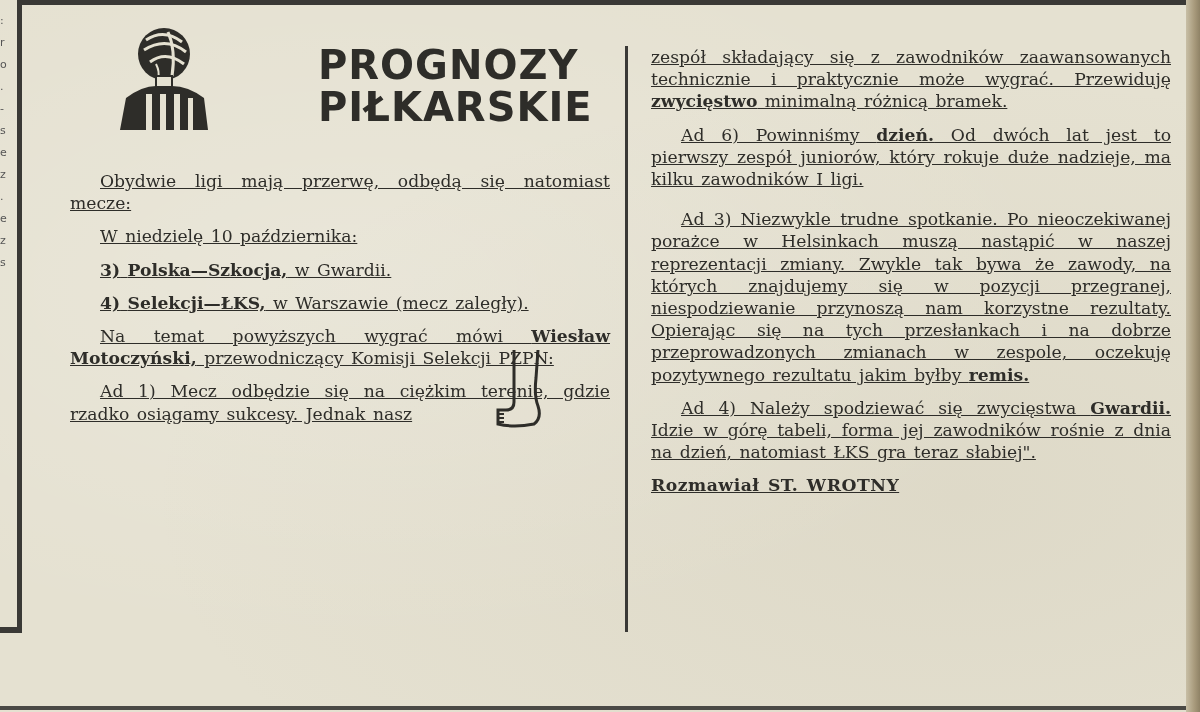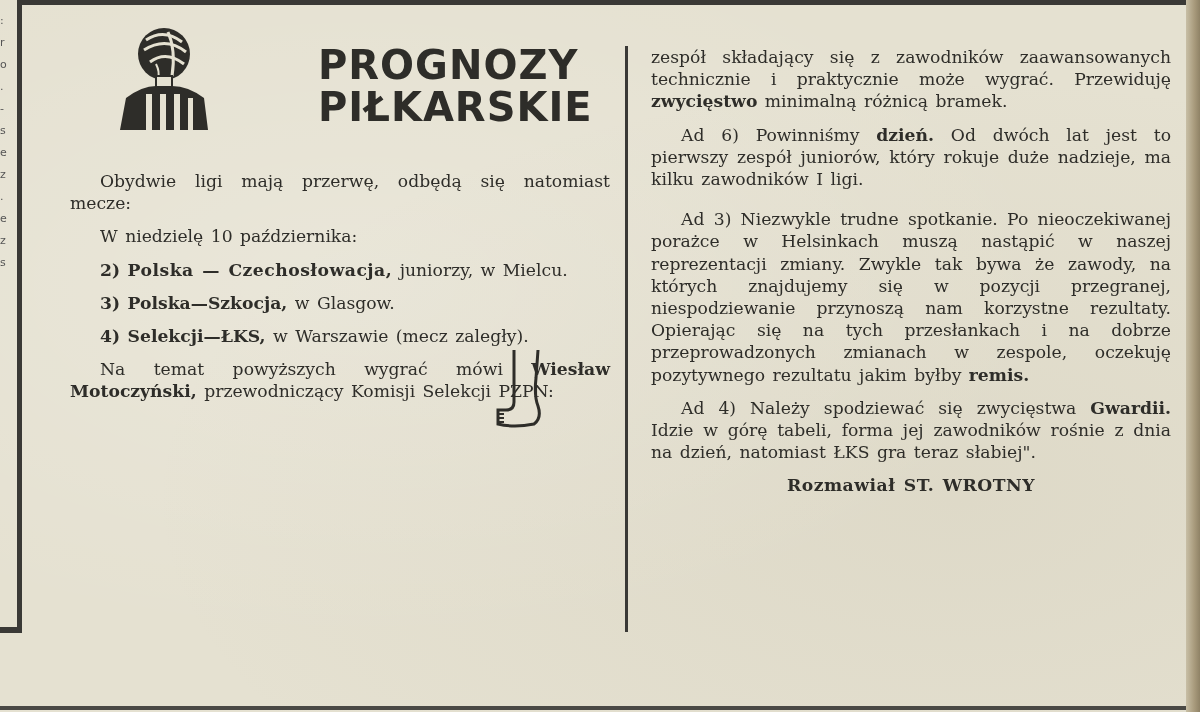--- a/index.html
+++ b/index.html
@@ -44,28 +44,28 @@
   .logo-figure { position:absolute; left:16px; top:6px; width:96px; height:112px; }
   .headline {
     position:absolute; left:172px; top:30px;
     font-family:"DejaVu Sans", sans-serif; font-weight:bold;
     font-size:40px; line-height:42px; letter-spacing:1px; color:#2e2d29;margin-left:46px;
   }
   .col {
     position:absolute; font-size:17.2px; line-height:22.2px;
     text-align:justify; word-spacing:2px;
   }
-  .col p { margin:0 0 11px 0; text-indent:30px; }
+  .col p { margin:0 0 11px 0; text-indent:30px;text-decoration:underline; }
   .col .noindent { text-indent:0; }
   .col-left { left:70px; top:170px; width:540px; }
   .col-right { left:651px; top:46px; width:520px; }
   b { font-weight:bold; }
   .foot-img { position:absolute; left:494px; top:348px; width:50px; height:86px; }
   .signature {
-    text-align:center; font-weight:bold; margin-top:16px; text-indent:0 !important;
+    text-align:left; font-weight:bold; margin-top:16px; text-indent:0 !important;
     letter-spacing:0.5px;
   }
 </style>
 </head>
 <body>
 
 <div class="paper"></div>
 <div class="spine"></div>
 
 <div class="edge-marks">
@@ -109,24 +109,24 @@
   </svg>
   <div class="headline">
     <div>PROGNOZY</div>
     <div>PIŁKARSKIE</div>
   </div>
 </div>
 
 <div class="col col-left">
   <p>Obydwie ligi mają przerwę, odbędą się natomiast mecze:</p>
   <p>W niedzielę 10 października:</p>
-  <p style="padding-right:0"><b>2)</b> <b style="letter-spacing:0.5px">Polska — Czechosłowacja,</b><span> juniorzy, w Mielcu.</span></p>
-  <p style="text-align:left"><b>3)</b> <b>Polska—Szkocja,</b><span> w Glasgow.</span></p>
+  <p style="text-align:left"><b>3)</b> <b>Polska—Szkocja,</b><span> w Gwardii.</span></p>
   <p><b>4)</b> <b>Selekcji—ŁKS,</b><span> w Warszawie (mecz zaległy).</span></p>
   <p><span>Na temat powyższych wygrać mówi </span><b>Wiesław Motoczyński,</b><span> przewodniczący Komisji Selekcji PZPN:</span></p>
+  <p>Ad 1) Mecz odbędzie się na ciężkim terenie, gdzie rzadko osiągamy sukcesy. Jednak nasz</p>
 </div>
 
 <svg class="foot-img" viewBox="0 0 50 86">
   <path d="M20 2 L20 54 Q20 62 12 62 L4 62 L4 76 Q20 80 40 76 Q48 70 44 58 Q40 48 42 30 L44 2" fill="none" stroke="#2e2d29" stroke-width="3"></path>
   <path d="M4 66 L10 66 M4 70 L10 70 M4 74 L10 74" stroke="#2e2d29" stroke-width="2"></path>
 </svg>
 
 <div class="col col-right">
   <p class="noindent"><span>zespół składający się z zawodników zaawansowanych technicznie i praktycznie może wygrać. Przewiduję </span><b>zwycięstwo</b><span> minimalną różnicą bramek.</span></p>
   <p><span>Ad 6) Powinniśmy </span><b>dzień.</b><span> Od dwóch lat jest to pierwszy zespół juniorów, który rokuje duże nadzieje, ma kilku zawodników I ligi.</span></p>

